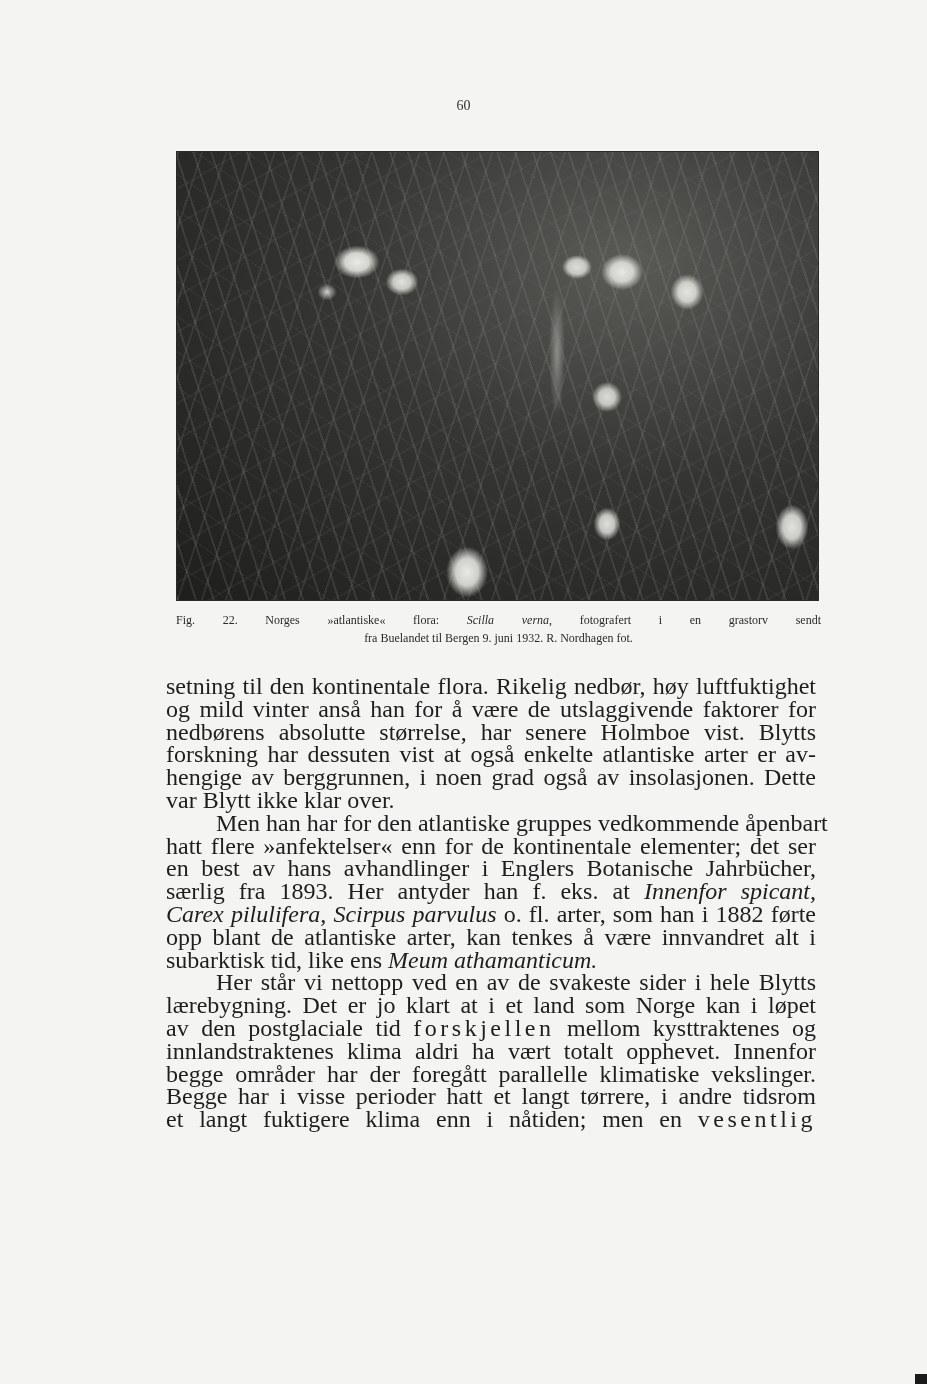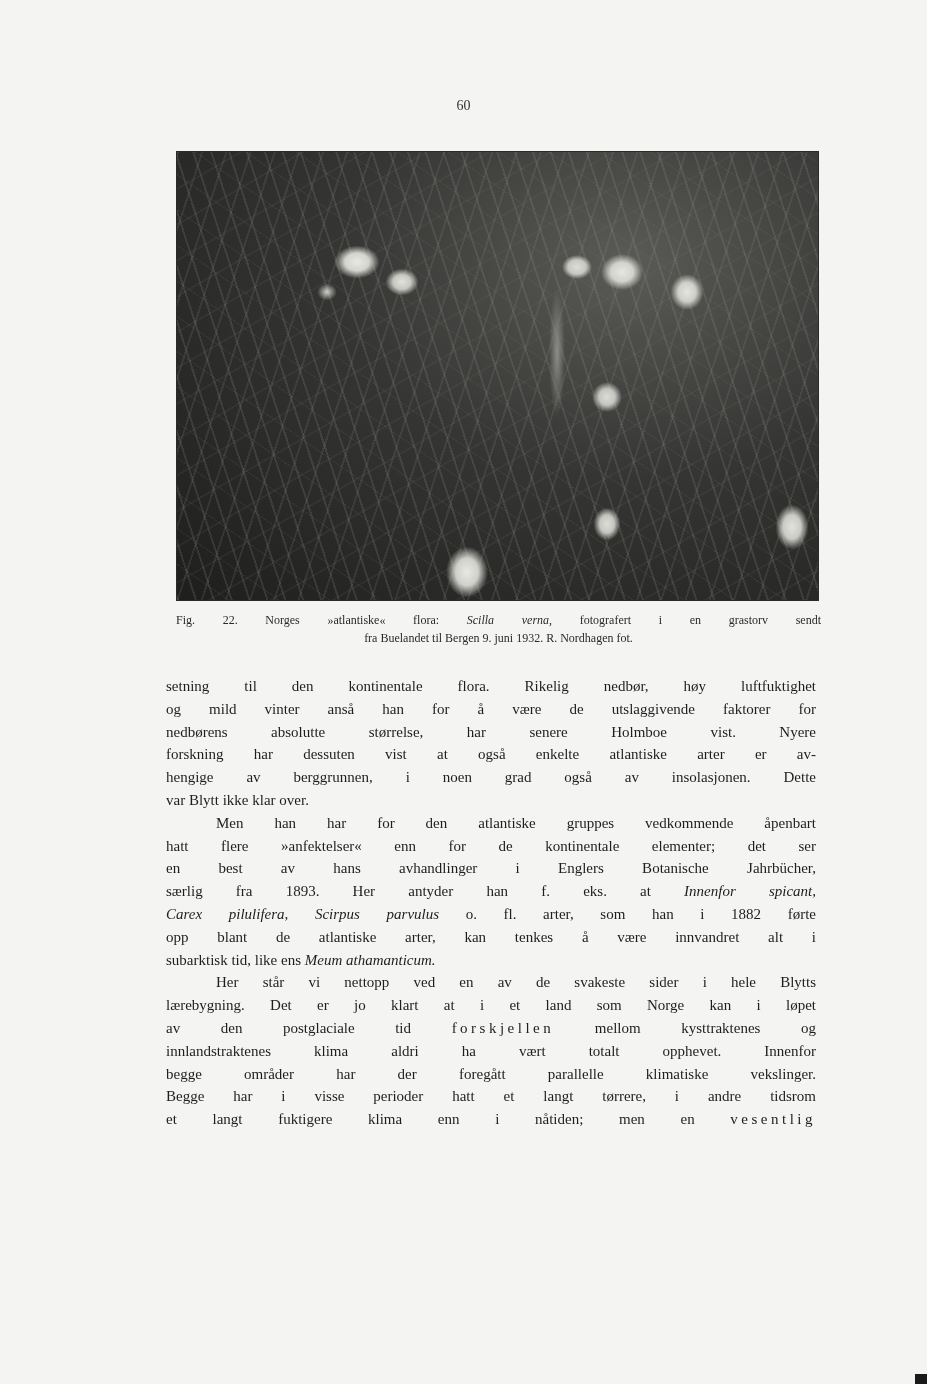--- a/index.html
+++ b/index.html
@@ -37,21 +37,21 @@
   }
   .caption {
     position: absolute; left: 176px; top: 611px; width: 645px;
     font-size: 12px; line-height: 18px; color: #2a2a2a;
     text-align: justify; text-align-last: center;
   }
   .caption .line1 { display: block; text-align: justify; text-align-last: justify; }
   .caption .line2 { display: block; }
   .body-text {
     position: absolute; left: 166px; top: 675px; width: 650px;
-    font-size: 15px; line-height: 22.8px; color: #1e1e1e;
+    font-size: 24px; line-height: 22.8px; color: #1e1e1e;
   }
   .body-text .ln { display: block; text-align: justify; text-align-last: justify; white-space: nowrap; }
   .body-text .ln.last { text-align-last: left; }
   .body-text .ln.indent { padding-left: 50px; }
   .spaced { letter-spacing: 3.5px; }
   i { font-style: italic; }
   .corner-mark {
     position: absolute; right: 0; bottom: 0; width: 12px; height: 10px;
     background: #1a1a1a;
   }
@@ -65,21 +65,21 @@
 
 <div class="caption">
   <span class="line1"><span>Fig. 22. Norges »atlantiske« flora: </span><i>Scilla verna</i><span>, fotografert i en grastorv sendt</span></span>
   <span class="line2">fra Buelandet til Bergen 9. juni 1932. R. Nordhagen fot.</span>
 </div>
 
 <div class="body-text">
 
   <span class="ln">setning til den kontinentale flora. Rikelig nedbør, høy luftfuktighet</span>
   <span class="ln">og mild vinter anså han for å være de utslaggivende faktorer for</span>
-  <span class="ln">nedbørens absolutte størrelse, har senere Holmboe vist. Nyere</span>
+  <span class="ln">nedbørens absolutte størrelse, har senere Holmboe vist. Blytts</span>
   <span class="ln">forskning har dessuten vist at også enkelte atlantiske arter er av-</span>
   <span class="ln">hengige av berggrunnen, i noen grad også av insolasjonen. Dette</span>
   <span class="ln last">var Blytt ikke klar over.</span>
 
   <span class="ln indent">Men han har for den atlantiske gruppes vedkommende åpenbart</span>
   <span class="ln">hatt flere »anfektelser« enn for de kontinentale elementer; det ser</span>
   <span class="ln">en best av hans avhandlinger i Englers Botanische Jahrbücher,</span>
   <span class="ln"><span>særlig fra 1893. Her antyder han f. eks. at </span><i>Innenfor spicant,</i></span>
   <span class="ln"><i>Carex pilulifera, Scirpus parvulus</i><span> o. fl. arter, som han i 1882 førte</span></span>
   <span class="ln">opp blant de atlantiske arter, kan tenkes å være innvandret alt i</span>

